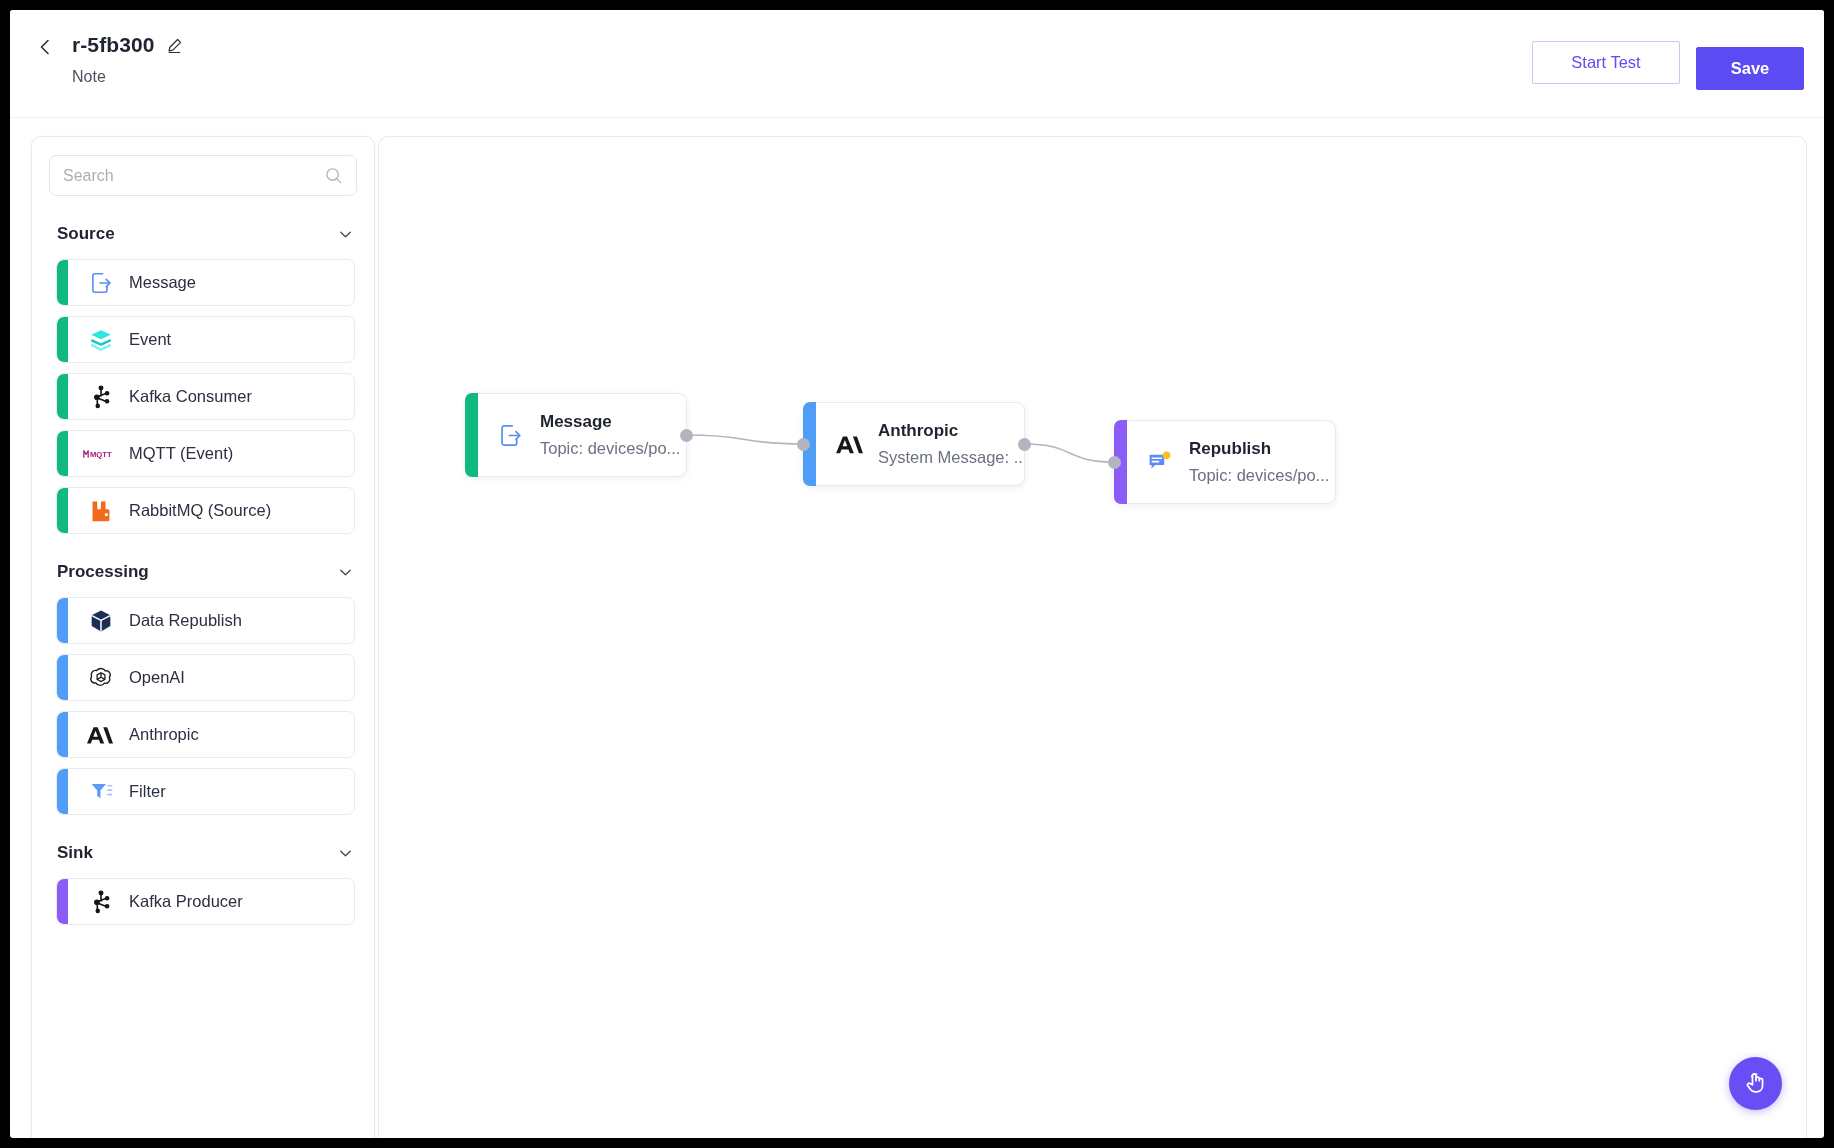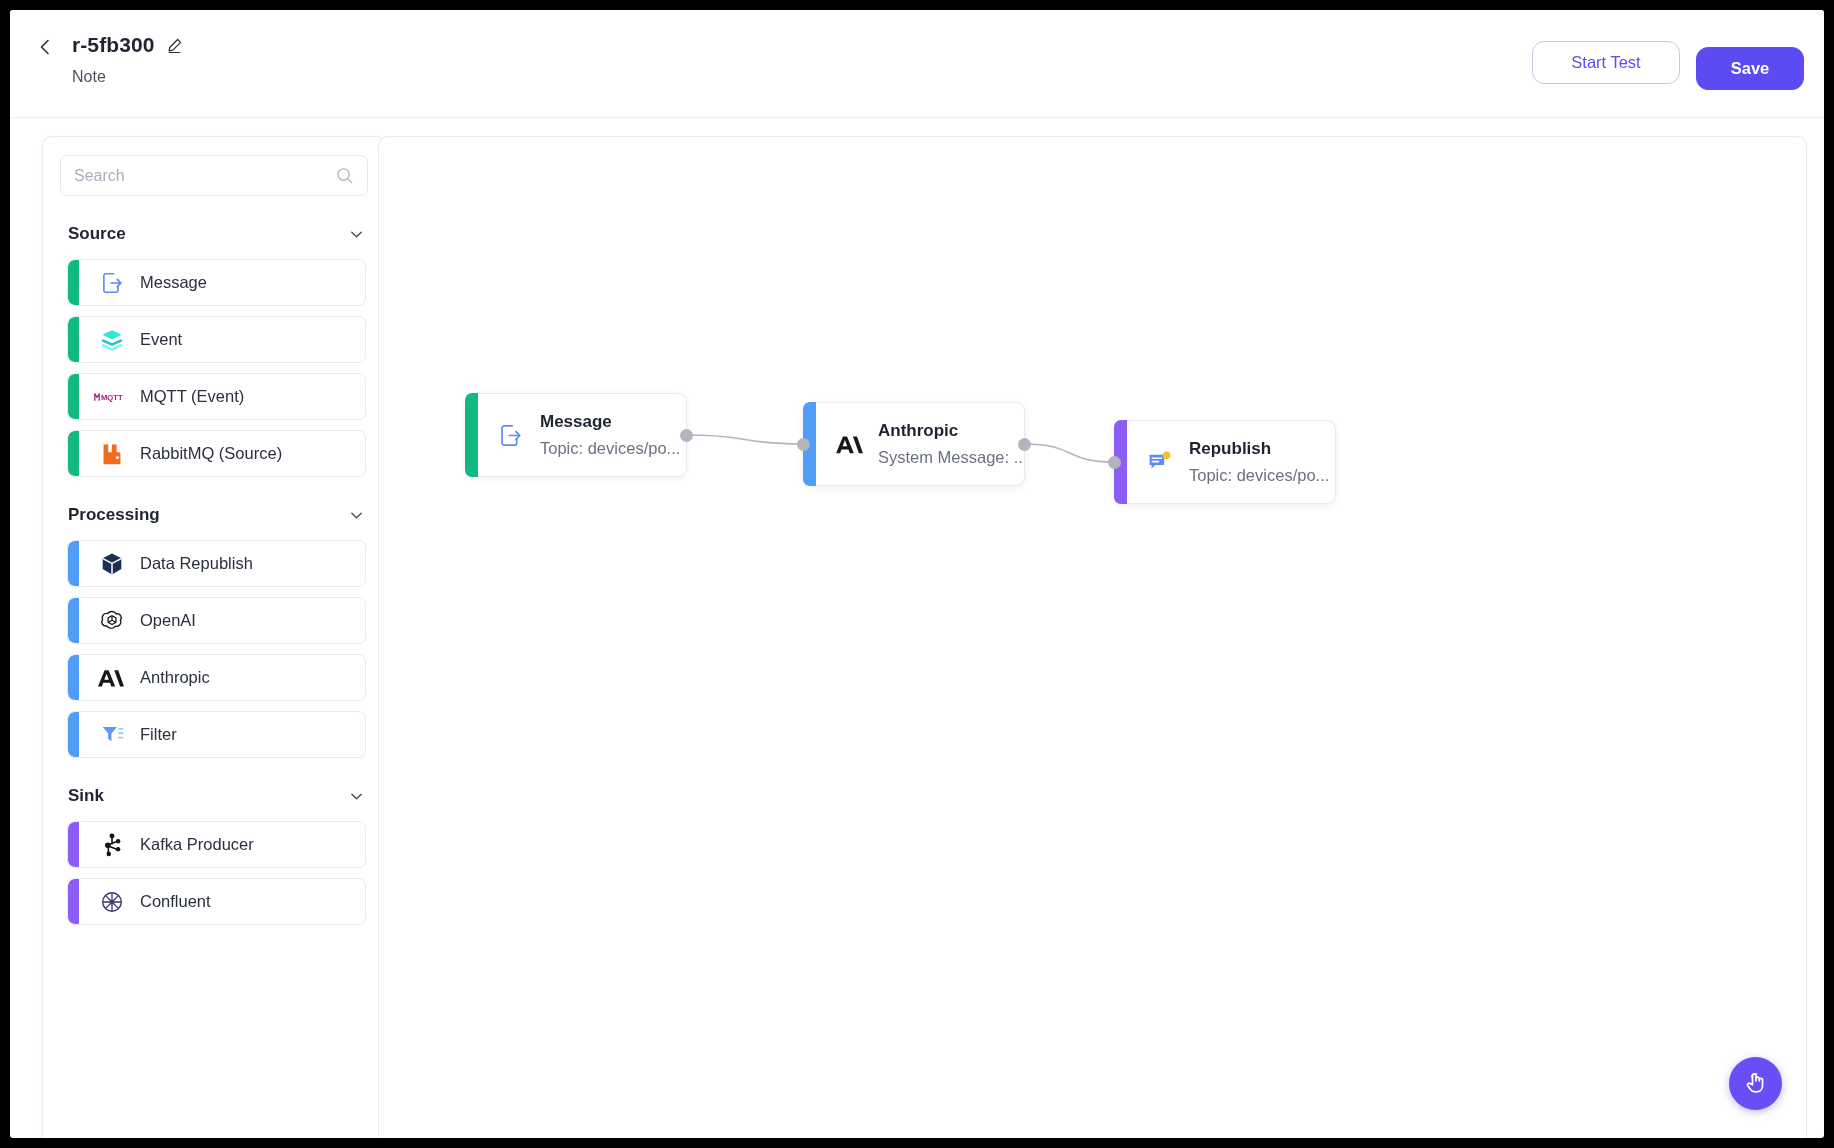--- a/index.html
+++ b/index.html
@@ -46,21 +46,21 @@
     margin-top: 8px;
     font-size: 16px; color: #4c5160;
   }
   .hdr-right {
     position: absolute; right: 20px; top: 25px;
     display: flex; align-items: center; gap: 16px;
   }
   .btn {
     font-family: "Liberation Sans", sans-serif;
     font-size: 16.5px;
-    border-radius: 12px;
+    border-radius: 2px;
     height: 43px;
     cursor: pointer;
     display: flex; align-items: center; justify-content: center;
     white-space: nowrap;
   }
   .btn-outline {
     width: 148px;
     background: #fff;
     border: 1px solid #c9c6f5;
     color: #5b4ef0;
@@ -77,21 +77,21 @@
   
   .body {
     position: absolute;
     left: 0; top: 109px; right: 0; bottom: 0;
     display: flex;
   }
 
   
   .sidebar-wrap {
     width: 360px;
-    padding: 17px 0 0 32px;
+    padding: 17px 0 0 21px;
     position: relative;
   }
   .sidebar {
     width: 344px;
     height: 1002px;
     background: #fff;
     border: 1px solid #e9ebf0;
     border-bottom: none;
     border-radius: 10px 10px 0 0;
     box-shadow: 0 1px 4px rgba(20,25,50,.05);
@@ -310,20 +310,36 @@
         <path d="M3 16.6l9 4.2 9-4.2" stroke="#7ff2ee" stroke-width="2.3" stroke-linejoin="round" fill="none"></path>
       </svg>
                     </span>
                   </span>
                   <span class="item-label">Event</span>
                 </div>
                 <div class="palette-item">
                   <span class="bar" style="background: rgb(16, 185, 129);"></span>
                   <span class="item-icon">
                     <span style="display: flex; align-items: center; justify-content: center;">
+                      <svg width="26" height="26" viewBox="0 0 24 24" fill="none">
+        <circle cx="12" cy="3.6" r="2.3" fill="#161616"></circle>
+        <circle cx="17.6" cy="8.6" r="2.1" fill="#161616"></circle>
+        <circle cx="17.6" cy="16" r="2.1" fill="#161616"></circle>
+        <circle cx="8.2" cy="12.2" r="2.6" fill="#161616"></circle>
+        <circle cx="9" cy="20.2" r="2.1" fill="#161616"></circle>
+        <path d="M12 6v5M10.4 11l5.4-2M10.4 13.6l5.4 2.2M8.6 14.8v3.4" stroke="#161616" stroke-width="1.5" stroke-linecap="round"></path>
+      </svg>
+                    </span>
+                  </span>
+                  <span class="item-label">Kafka Consumer</span>
+                </div>
+                <div class="palette-item">
+                  <span class="bar" style="background: rgb(16, 185, 129);"></span>
+                  <span class="item-icon">
+                    <span style="display: flex; align-items: center; justify-content: center;">
                       <svg width="32" height="26" viewBox="0 0 44 18" fill="none">
         <path d="M2.5 13.5V4.5l3 5 3-5v9" stroke="#a5197e" stroke-width="1.7" stroke-linecap="round" stroke-linejoin="round" fill="none"></path>
         <text x="11" y="13.2" font-family="Liberation Sans, sans-serif" font-size="10.5" font-weight="700" fill="#a5197e">MQTT</text>
       </svg>
                     </span>
                   </span>
                   <span class="item-label">MQTT (Event)</span>
                 </div>
                 <div class="palette-item">
                   <span class="bar" style="background: rgb(16, 185, 129);"></span>
@@ -418,33 +434,20 @@
         <circle cx="12" cy="3.6" r="2.3" fill="#161616"></circle>
         <circle cx="17.6" cy="8.6" r="2.1" fill="#161616"></circle>
         <circle cx="17.6" cy="16" r="2.1" fill="#161616"></circle>
         <circle cx="8.2" cy="12.2" r="2.6" fill="#161616"></circle>
         <circle cx="9" cy="20.2" r="2.1" fill="#161616"></circle>
         <path d="M12 6v5M10.4 11l5.4-2M10.4 13.6l5.4 2.2M8.6 14.8v3.4" stroke="#161616" stroke-width="1.5" stroke-linecap="round"></path>
       </svg>
                     </span>
                   </span>
                   <span class="item-label">Kafka Producer</span>
-                </div>
-                <div class="palette-item">
-                  <span class="bar" style="background: rgb(139, 92, 246);"></span>
-                  <span class="item-icon">
-                    <span style="display: flex; align-items: center; justify-content: center;">
-                      <svg width="26" height="26" viewBox="0 0 24 24" fill="none">
-        <circle cx="12" cy="12" r="8.6" stroke="#37356b" stroke-width="1.3" fill="none"></circle>
-        <circle cx="12" cy="12" r="1.9" fill="#37356b"></circle>
-        <path d="M12 10V4.4M12 14v5.6M10 12H4.4M14 12h5.6M10.6 10.6L6.8 6.8M13.4 13.4l3.8 3.8M13.4 10.6l3.8-3.8M10.6 13.4l-3.8 3.8" stroke="#37356b" stroke-width="1.2" stroke-linecap="round"></path>
-      </svg>
-                    </span>
-                  </span>
-                  <span class="item-label">Confluent</span>
                 </div>
               </div>
             </div>
           </div>
       </div>
     </div>
 
     <div class="canvas-wrap">
       <div class="canvas" id="canvas">
         <svg class="edges" id="edges-svg">

